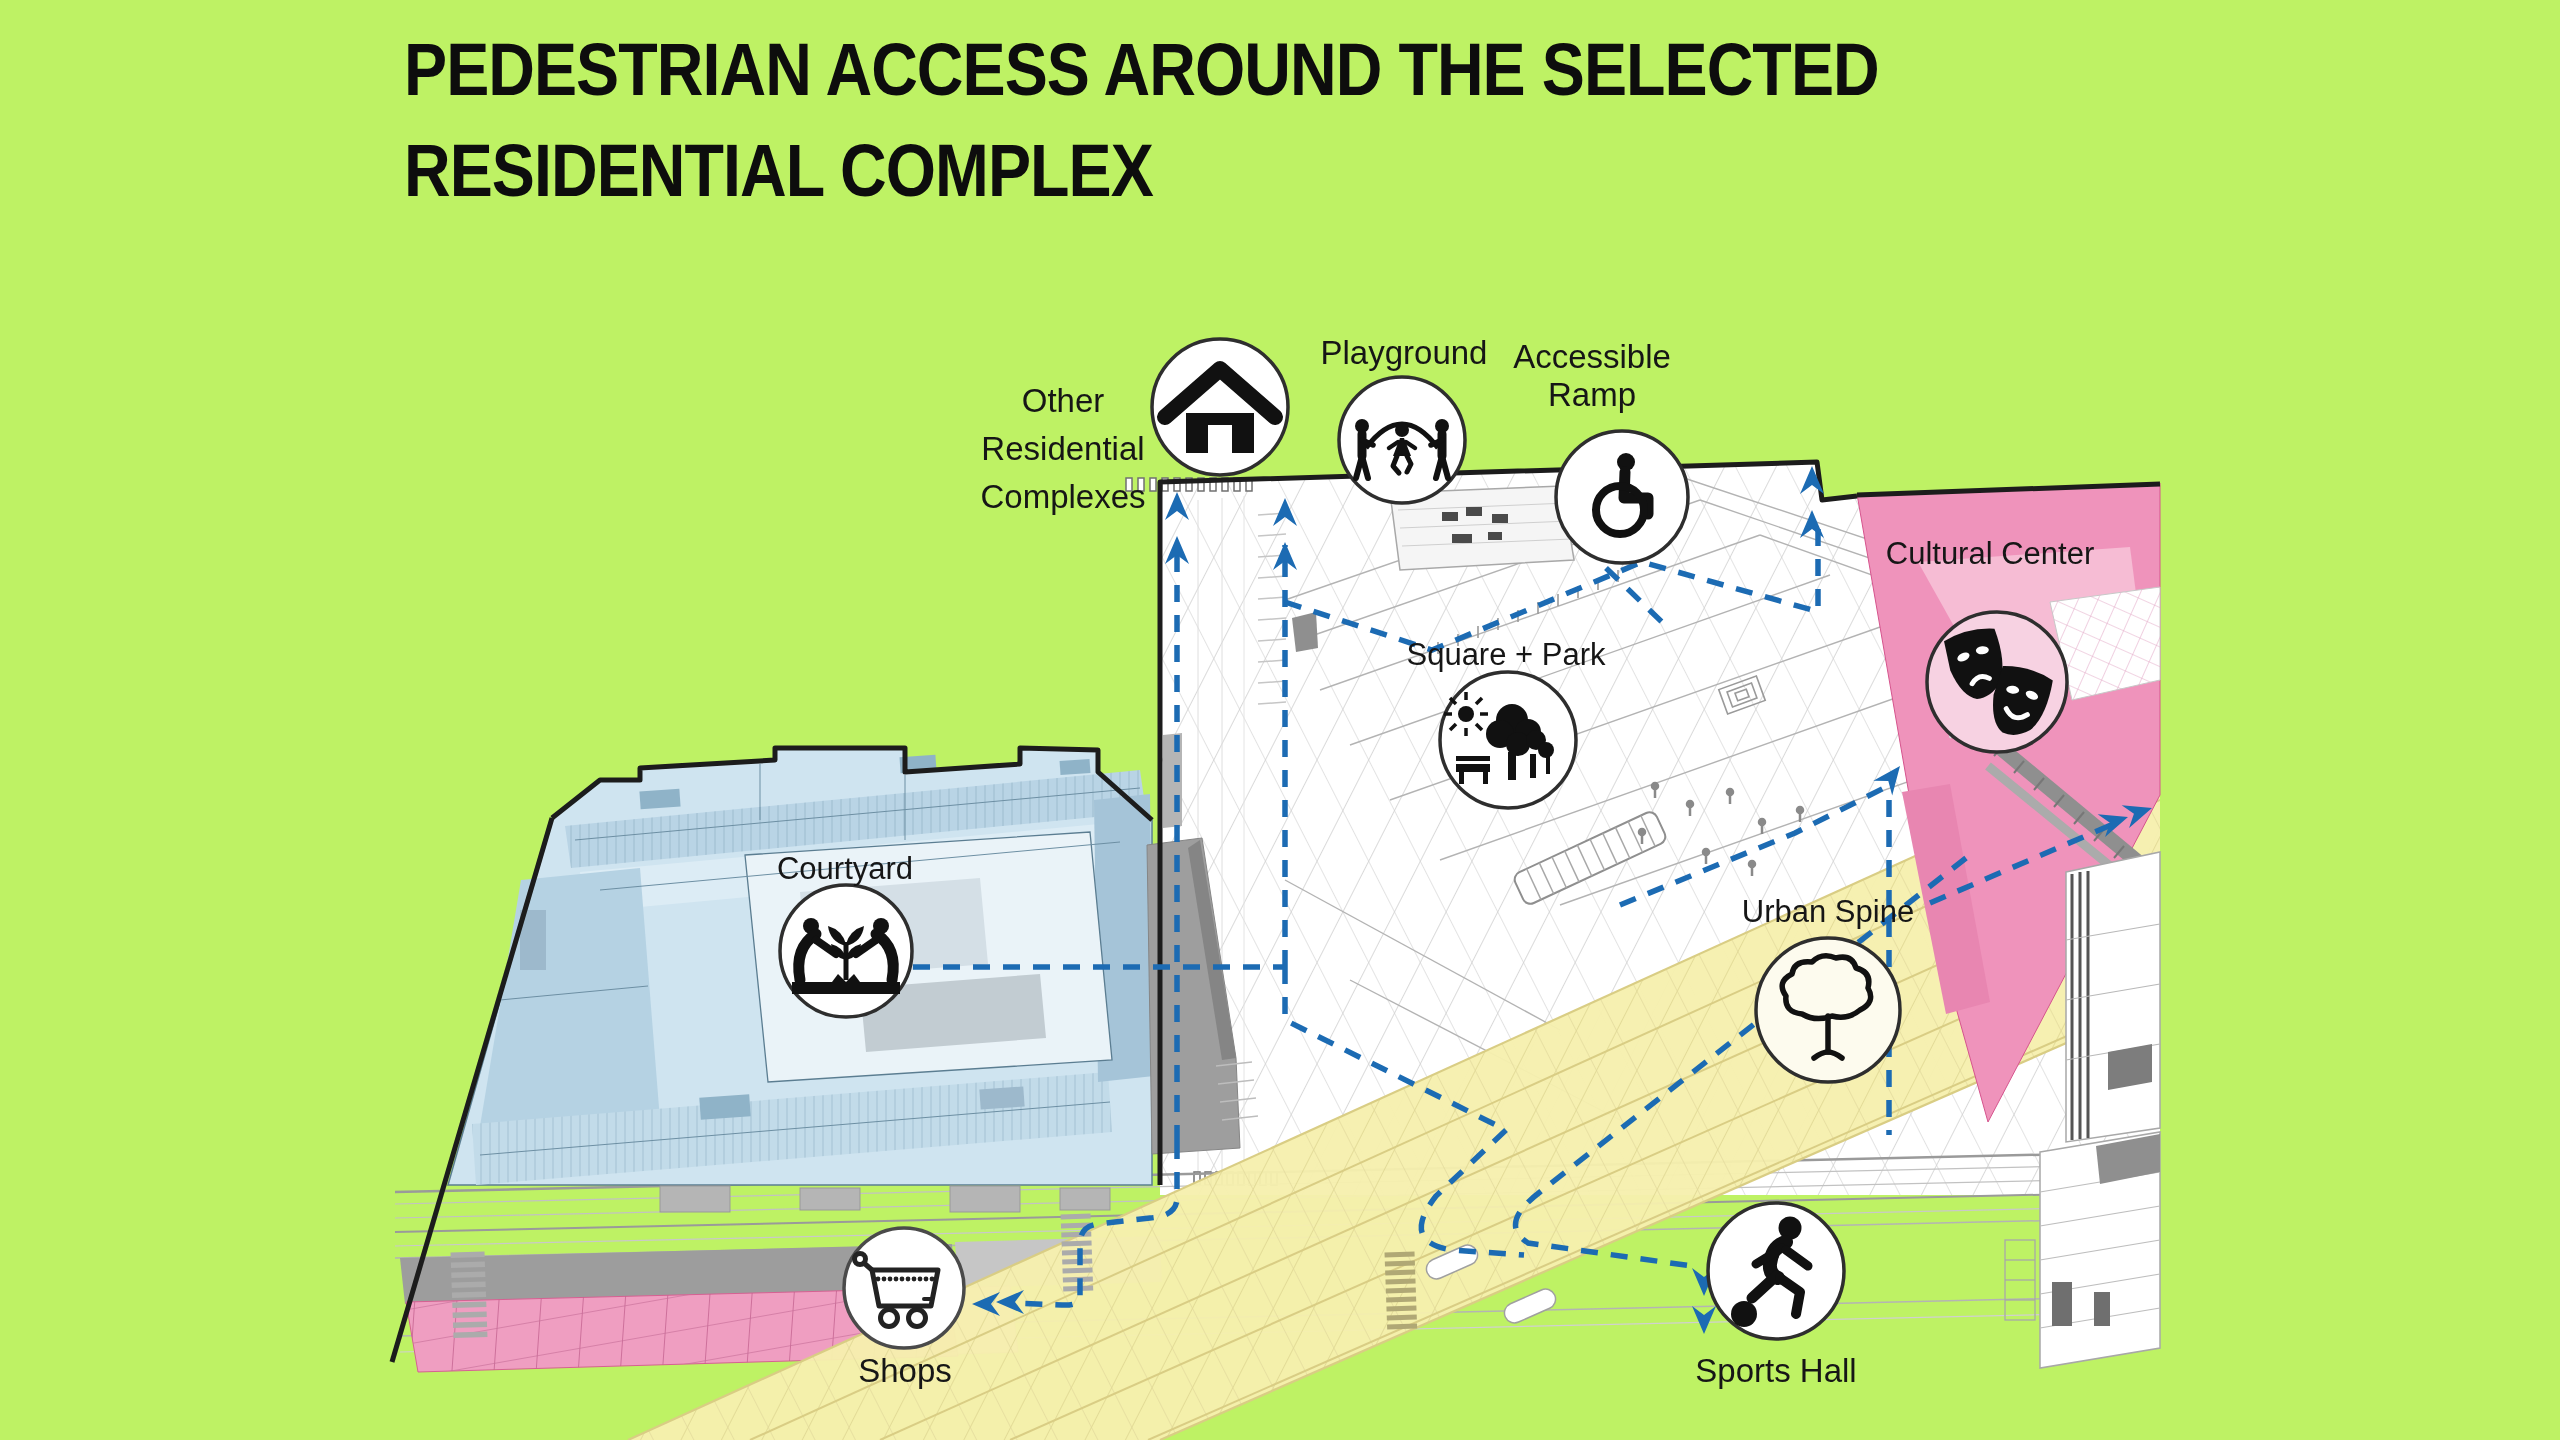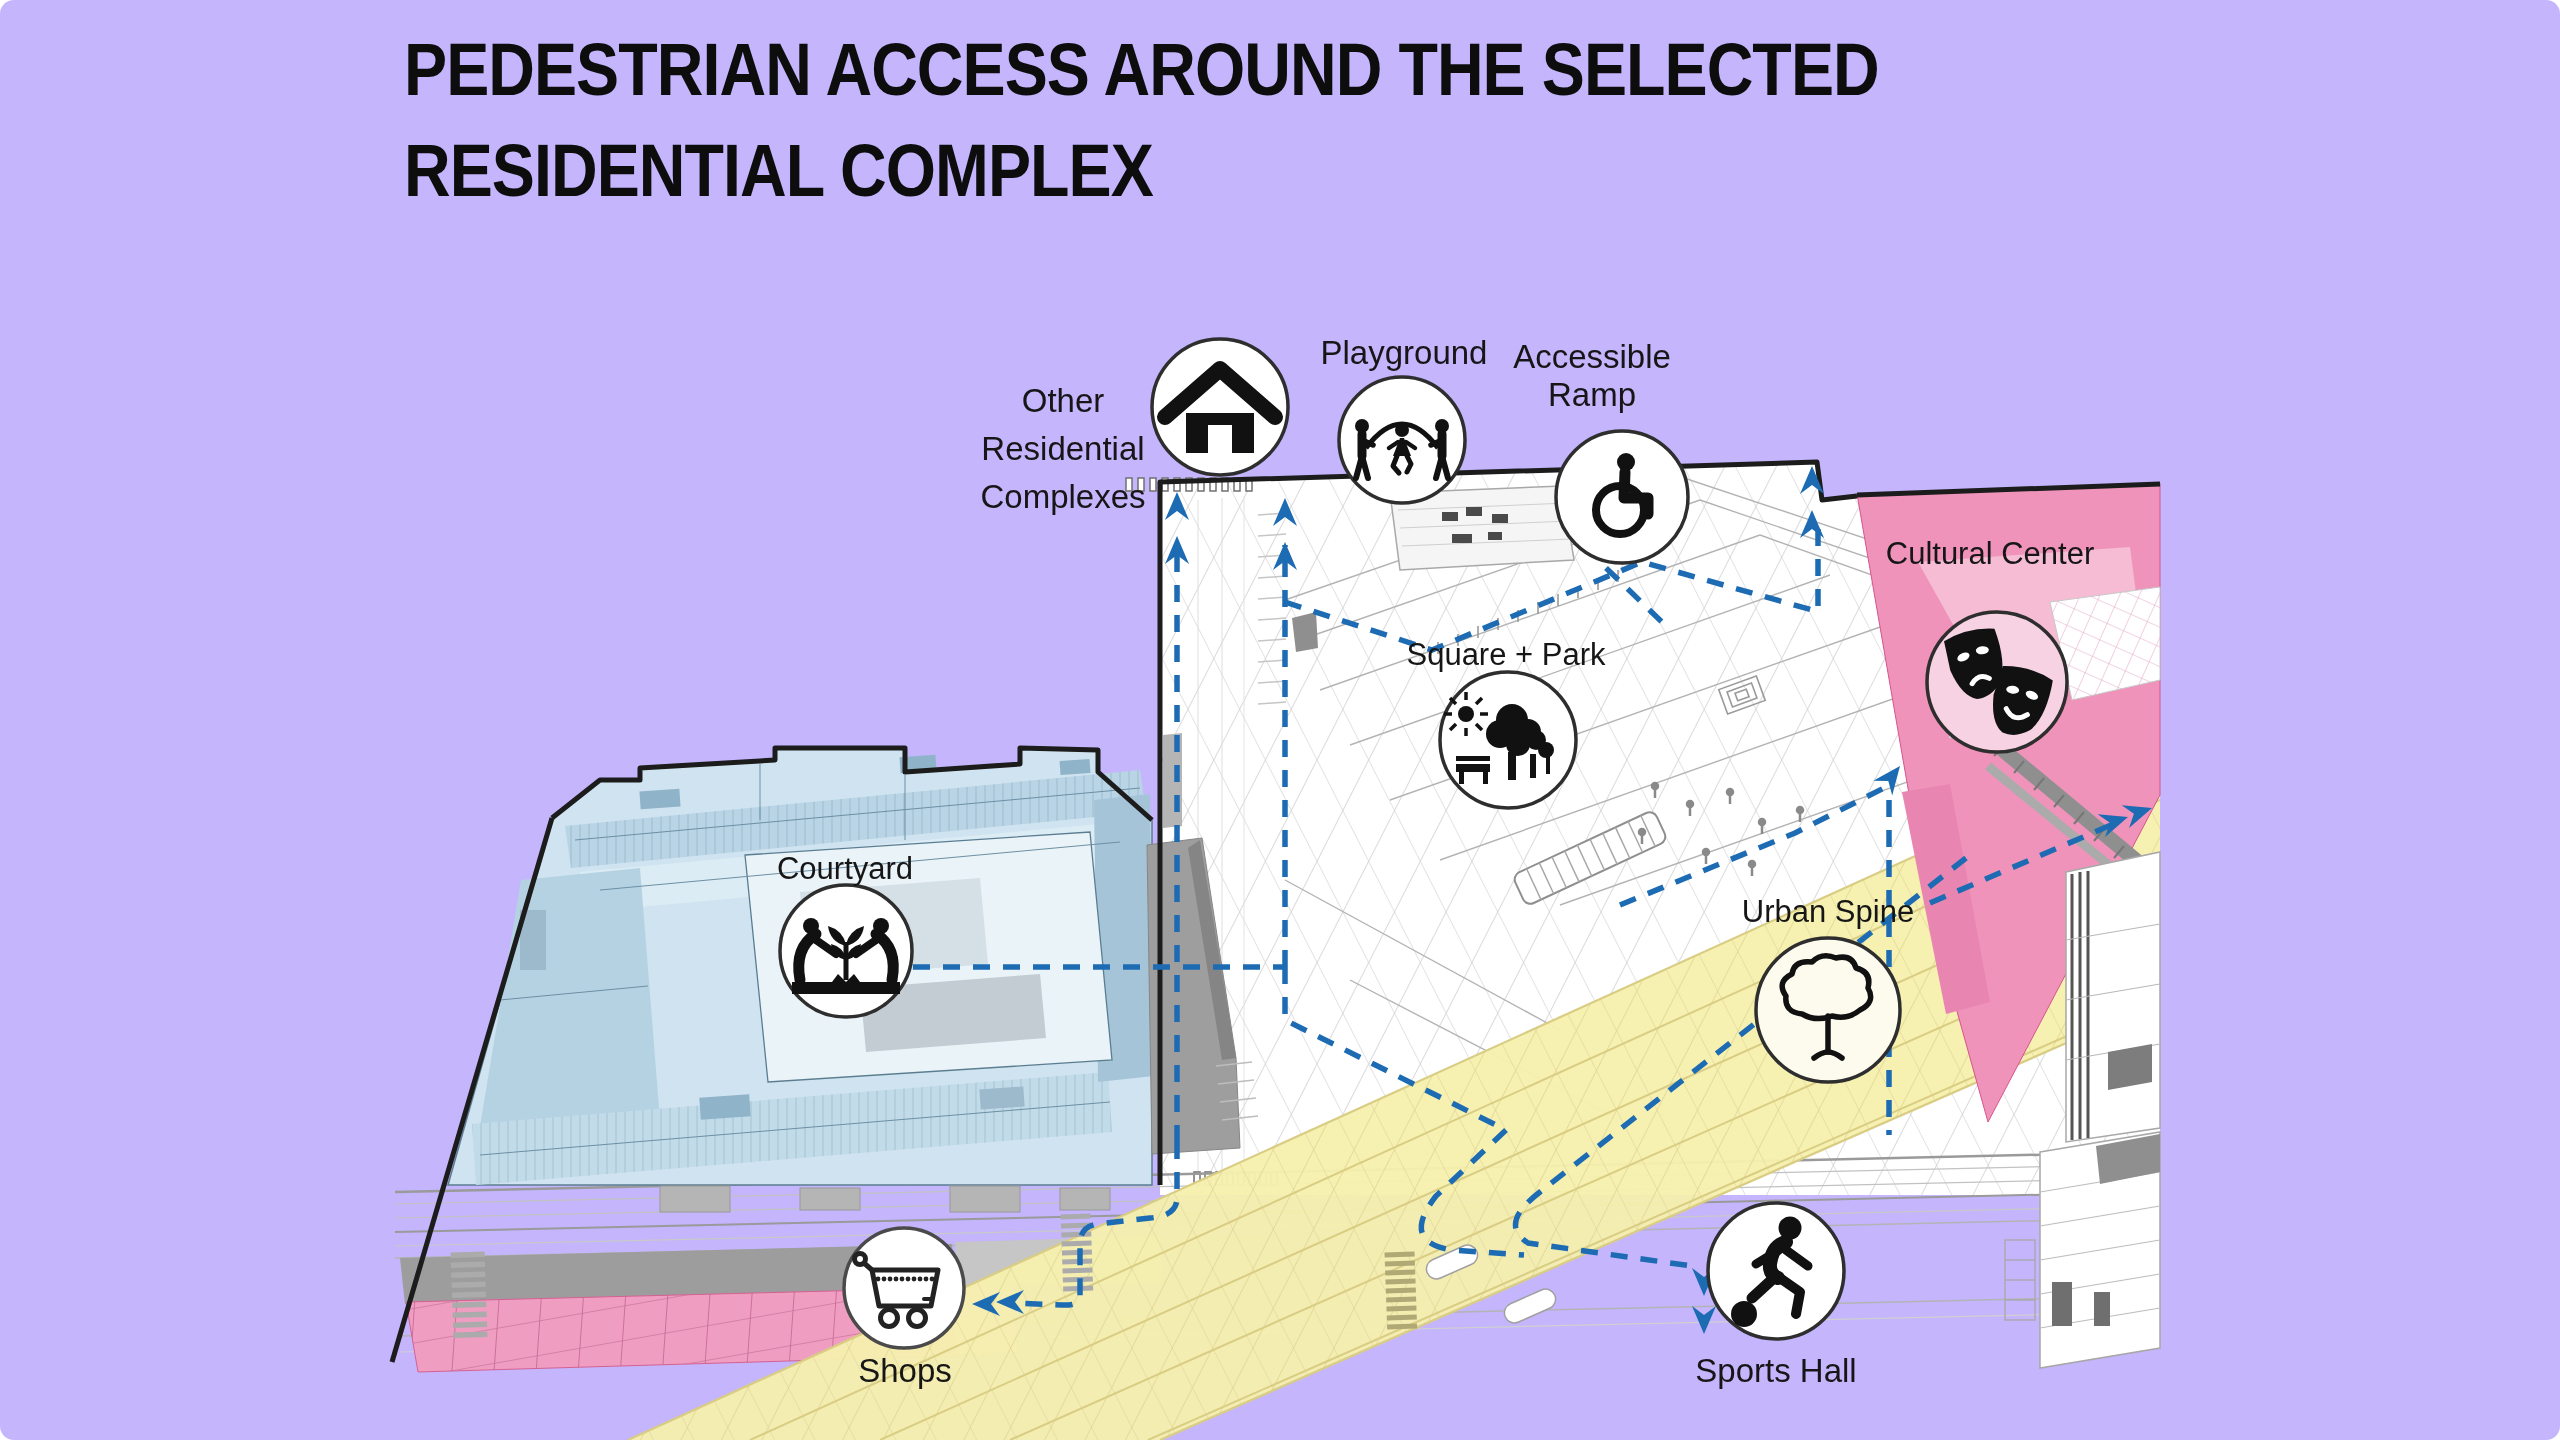--- a/index.html
+++ b/index.html
@@ -1,17 +1,17 @@
 <!DOCTYPE html>
 <html><head>
 <meta charset="utf-8">
 <style>
   html,body{margin:0;padding:0;background:#ffffff;}
-  .stage{position:relative;width:2560px;height:1440px;background:#c4b5fd;overflow:hidden;
-         font-family:"Liberation Sans", sans-serif;border-radius:14px;}
+  .stage{position:relative;width:2560px;height:1440px;background:#bef264;overflow:hidden;
+         font-family:"Liberation Sans", sans-serif;}
   .title{position:absolute;left:404px;top:18px;width:1760px;color:#0d0d0d;
          font-weight:800;font-size:68px;line-height:94px;letter-spacing:-1px;
          transform:scale(0.95,1.08);transform-origin:left top;white-space:nowrap;}
   svg{position:absolute;left:0;top:0;}
   svg text{font-family:"Liberation Sans", sans-serif;fill:#161616;}
   .lbl{font-size:33px;}
   .lbl-sm{font-size:31px;}
 </style>
 </head>
 <body>

